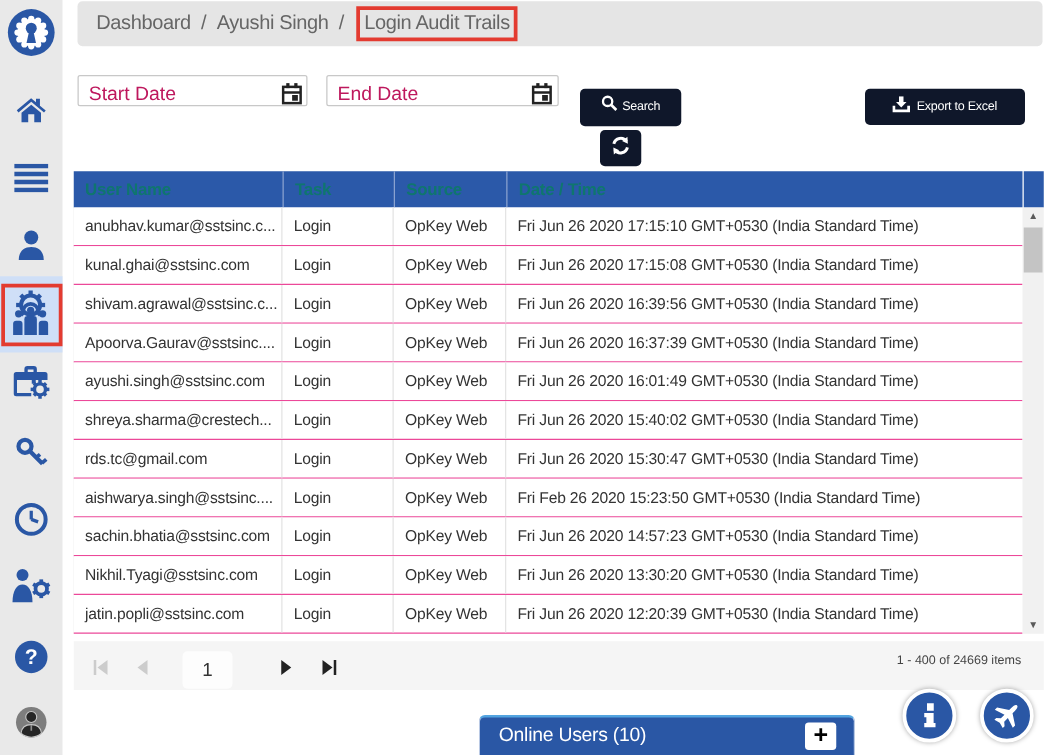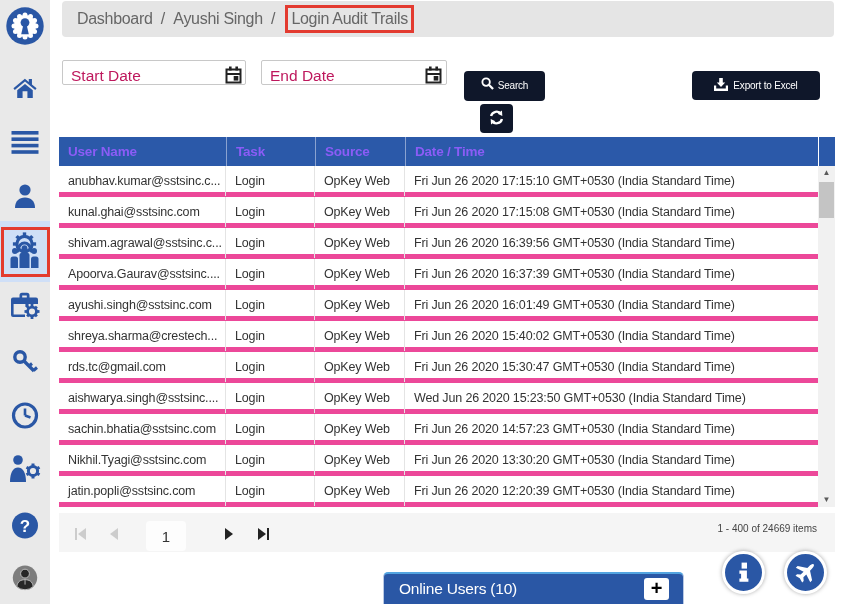--- a/index.html
+++ b/index.html
@@ -27,23 +27,23 @@
   .btn { background:#0f172a; color:#fff; border-radius:4px; font-size:10px; letter-spacing:-0.2px;
     text-align:center;margin-top:11px; }
   #searchbtn { left:464px; top:60px; width:81px; height:30px; line-height:30px; }
   #refreshbtn { left:480px; top:93px; width:33px; height:29px; line-height:29px; }
   #exportbtn { left:692px; top:60px; width:128px; height:29px; line-height:29px; }
 
   
   #grid { left:59px; top:137px; width:776px; height:370px; }
   #ghead { position:absolute; left:0; top:0; width:759px; height:29px; background:#2b59a9; }
   #gheadsb { position:absolute; left:760px; top:0; width:16px; height:29px; background:#2b59a9; }
-  .hcell { position:absolute; top:0; height:29px; line-height:29px; color:#8b5cf6; font-weight:bold;
+  .hcell { position:absolute; top:0; height:29px; line-height:29px; color:#0f766e; font-weight:bold;
     font-size:13.5px; letter-spacing:-0.2px; padding-left:9px; border-left:1px solid #8aa2d0; }
-  .row { position:absolute; left:0; width:759px; height:31px; border-bottom:5px solid #ec4899; background:#fff; }
+  .row { position:absolute; left:0; width:759px; height:31px; border-bottom:1px solid #ec4899; background:#fff; }
   .cell { position:absolute; top:0; height:30px; line-height:30px; font-size:12.5px; letter-spacing:-0.15px; color:#333;
     padding-left:9px; white-space:nowrap; overflow:hidden; border-right:1px solid #e4e4e4; }
   .c1 { left:0; width:167px; }
   .c2 { left:167px; width:89px; }
   .c3 { left:256px; width:90px; }
   .c4 { left:346px; width:413px; border-right:none; }
   
   #sbar { position:absolute; left:759px; top:29px; width:17px; height:341px; background:#f1f1f1; }
   #sthumb { position:absolute; left:1px; top:16px; width:15px; height:36px; background:#c4c4c4; }
   .sarrow { position:absolute; left:0; width:17px; height:14px; text-align:center; font-size:8px; color:#5a5a5a; line-height:14px; }
@@ -303,21 +303,21 @@
     <div class="row" style="top:215px">
           <div class="cell c1">rds.tc@gmail.com</div>
           <div class="cell c2">Login</div>
           <div class="cell c3">OpKey Web</div>
           <div class="cell c4">Fri Jun 26 2020 15:30:47 GMT+0530 (India Standard Time)</div>
         </div>
     <div class="row" style="top:246px">
           <div class="cell c1">aishwarya.singh@sstsinc....</div>
           <div class="cell c2">Login</div>
           <div class="cell c3">OpKey Web</div>
-          <div class="cell c4">Wed Jun 26 2020 15:23:50 GMT+0530 (India Standard Time)</div>
+          <div class="cell c4">Fri Feb 26 2020 15:23:50 GMT+0530 (India Standard Time)</div>
         </div>
     <div class="row" style="top:277px">
           <div class="cell c1">sachin.bhatia@sstsinc.com</div>
           <div class="cell c2">Login</div>
           <div class="cell c3">OpKey Web</div>
           <div class="cell c4">Fri Jun 26 2020 14:57:23 GMT+0530 (India Standard Time)</div>
         </div>
     <div class="row" style="top:308px">
           <div class="cell c1">Nikhil.Tyagi@sstsinc.com</div>
           <div class="cell c2">Login</div>

